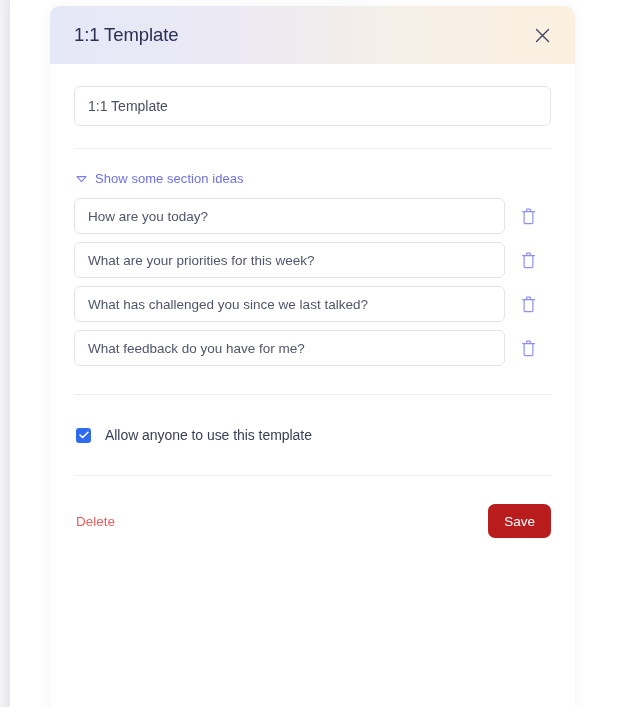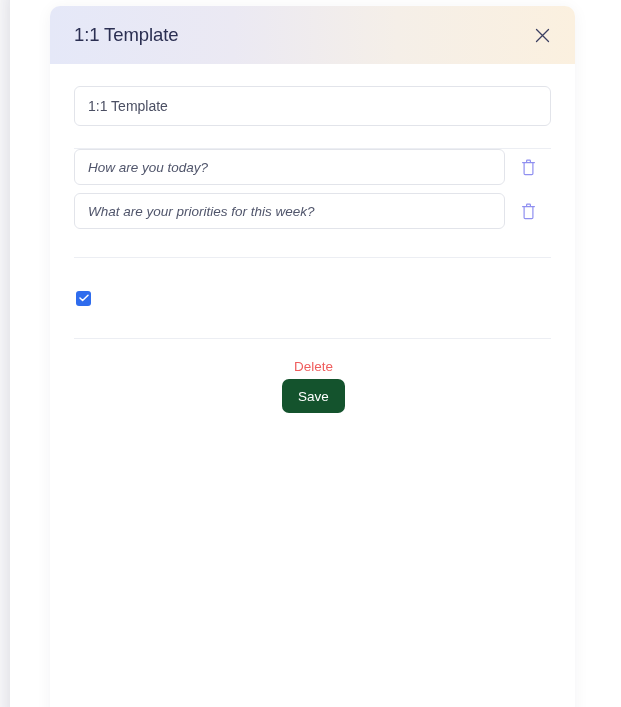--- a/index.html
+++ b/index.html
@@ -122,21 +122,20 @@
   .section-row {
     display: flex;
     align-items: center;
     gap: 0;
   }
   .section-row .text-input {
     width: 435px;
     height: 36px;
     font-size: 13.5px;
     color: #50556b;
-    font-style: italic;
   }
   .row-action {
     width: 46px;
     height: 36px;
     display: flex;
     align-items: center;
     justify-content: center;
     margin-left: auto;
     cursor: pointer;
     background: none;
@@ -171,33 +170,32 @@
     letter-spacing: -0.05px;
   }
 
   
   .modal-footer {
     display: flex;
     align-items: center;
     justify-content: space-between;
     padding: 16px 24px 0 26px;
     height: 74px;
-    flex-direction: column;
   }
   .delete-btn {
     background: none;
     border: none;
     font-family: "Liberation Sans", sans-serif;
     font-size: 13.5px;
     color: #ef5d5d;
     cursor: pointer;
     padding: 4px 0;
   }
   .save-btn {
-    background: #14532d;
+    background: #b91c1c;
     border: none;
     border-radius: 7px;
     color: #ffffff;
     font-family: "Liberation Sans", sans-serif;
     font-size: 13.5px;
     padding: 0 16px;
     height: 34px;
     min-width: 56px;
     cursor: pointer;
   }
@@ -221,20 +219,28 @@
   </div>
 
   <div class="modal-body">
 
     <div class="name-field-wrap">
       <input class="text-input" type="text" value="1:1 Template" style="">
     </div>
 
     <div class="divider divider-top"></div>
 
+    <button class="ideas-link">
+      <span class="tri">
+        <svg width="11" height="8" viewBox="0 0 11 8" fill="none">
+          <path d="M1 1.6 L5.5 6.6 L10 1.6 Z" stroke="#7d7def" stroke-width="1.1" fill="none" stroke-linejoin="round"></path>
+        </svg>
+      </span>
+      <span class="ideas-label">Show some section ideas</span>
+    </button>
 
     <div class="section-list">
 
       <div class="section-row">
         <input class="text-input" type="text" value="How are you today?" style="">
         <button class="row-action">
           <span>
             <svg width="15" height="17" viewBox="0 0 15 17" fill="none">
               <path d="M1.6 3.6 H13.4" stroke="#8f8ff0" stroke-width="1.2" stroke-linecap="round"></path>
               <path d="M5.6 3.4 V1.9 C5.6 1.5 5.9 1.2 6.3 1.2 H8.7 C9.1 1.2 9.4 1.5 9.4 1.9 V3.4" stroke="#8f8ff0" stroke-width="1.2" stroke-linejoin="round"></path>
@@ -251,34 +257,59 @@
             <svg width="15" height="17" viewBox="0 0 15 17" fill="none">
               <path d="M1.6 3.6 H13.4" stroke="#8f8ff0" stroke-width="1.2" stroke-linecap="round"></path>
               <path d="M5.6 3.4 V1.9 C5.6 1.5 5.9 1.2 6.3 1.2 H8.7 C9.1 1.2 9.4 1.5 9.4 1.9 V3.4" stroke="#8f8ff0" stroke-width="1.2" stroke-linejoin="round"></path>
               <path d="M3.1 3.8 V14.6 C3.1 15.2 3.6 15.7 4.2 15.7 H10.8 C11.4 15.7 11.9 15.2 11.9 14.6 V3.8" stroke="#8f8ff0" stroke-width="1.2" stroke-linejoin="round"></path>
             </svg>
           </span>
         </button>
       </div>
 
 
-
+      <div class="section-row">
+        <input class="text-input" type="text" value="What has challenged you since we last talked?" style="">
+        <button class="row-action">
+          <span>
+            <svg width="15" height="17" viewBox="0 0 15 17" fill="none">
+              <path d="M1.6 3.6 H13.4" stroke="#8f8ff0" stroke-width="1.2" stroke-linecap="round"></path>
+              <path d="M5.6 3.4 V1.9 C5.6 1.5 5.9 1.2 6.3 1.2 H8.7 C9.1 1.2 9.4 1.5 9.4 1.9 V3.4" stroke="#8f8ff0" stroke-width="1.2" stroke-linejoin="round"></path>
+              <path d="M3.1 3.8 V14.6 C3.1 15.2 3.6 15.7 4.2 15.7 H10.8 C11.4 15.7 11.9 15.2 11.9 14.6 V3.8" stroke="#8f8ff0" stroke-width="1.2" stroke-linejoin="round"></path>
+            </svg>
+          </span>
+        </button>
+      </div>
+
+      <div class="section-row">
+        <input class="text-input" type="text" value="What feedback do you have for me?" style="">
+        <button class="row-action">
+          <span>
+            <svg width="15" height="17" viewBox="0 0 15 17" fill="none">
+              <path d="M1.6 3.6 H13.4" stroke="#8f8ff0" stroke-width="1.2" stroke-linecap="round"></path>
+              <path d="M5.6 3.4 V1.9 C5.6 1.5 5.9 1.2 6.3 1.2 H8.7 C9.1 1.2 9.4 1.5 9.4 1.9 V3.4" stroke="#8f8ff0" stroke-width="1.2" stroke-linejoin="round"></path>
+              <path d="M3.1 3.8 V14.6 C3.1 15.2 3.6 15.7 4.2 15.7 H10.8 C11.4 15.7 11.9 15.2 11.9 14.6 V3.8" stroke="#8f8ff0" stroke-width="1.2" stroke-linejoin="round"></path>
+            </svg>
+          </span>
+        </button>
+      </div>
 
 
 
     </div>
 
     <div class="divider divider-above-check"></div>
 
     <div class="checkbox-row">
       <span class="checkbox">
         <svg width="10" height="8" viewBox="0 0 10 8" fill="none">
           <path d="M1 4 L3.6 6.5 L9 1.3" stroke="#ffffff" stroke-width="1.5" stroke-linecap="round" stroke-linejoin="round"></path>
         </svg>
       </span>
+      <span class="checkbox-label">Allow anyone to use this template</span>
     </div>
 
     <div class="divider"></div>
 
   </div>
 
   <div class="modal-footer">
     <button class="delete-btn">Delete</button>
     <button class="save-btn">Save</button>
   </div>

